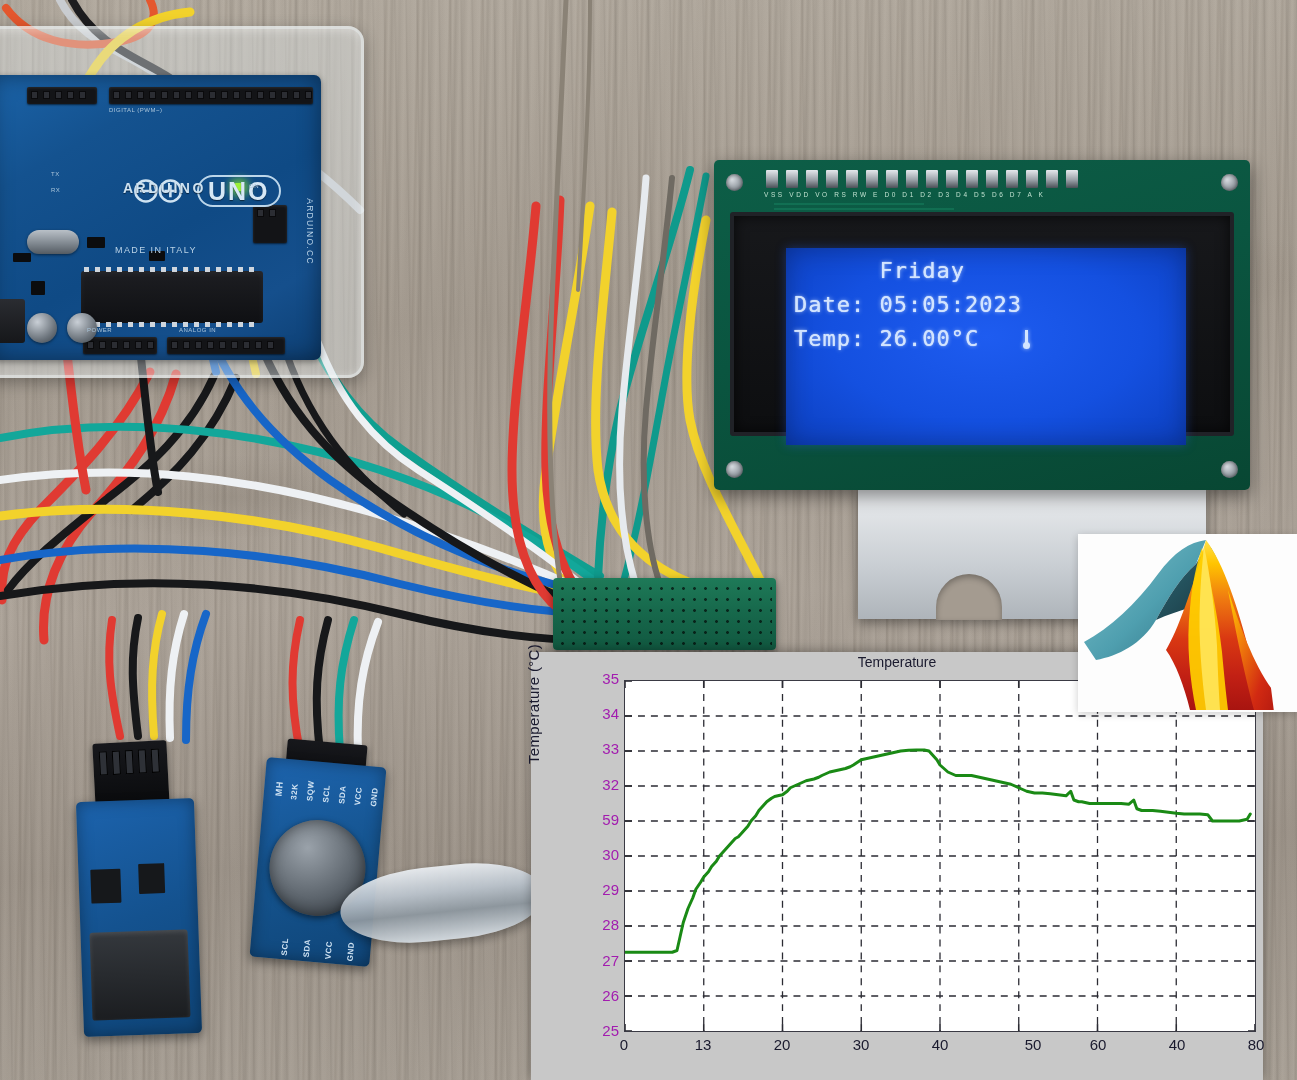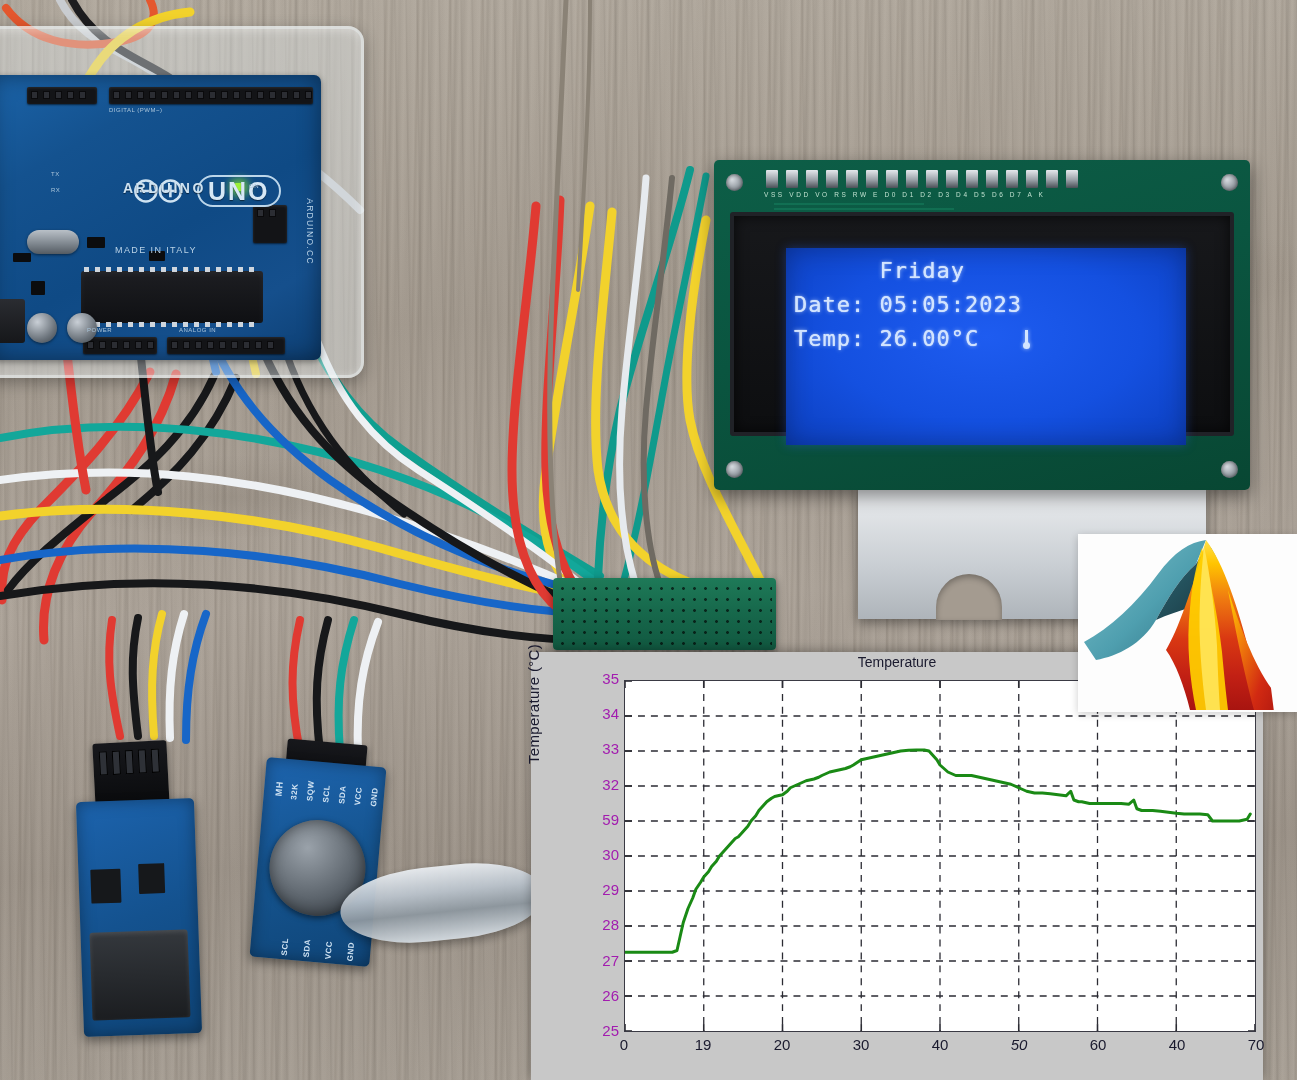--- a/index.html
+++ b/index.html
@@ -556,28 +556,28 @@
         <div class="ytick" style="top: 201.2px;">29</div>
         <div class="ytick" style="top: 166px;">30</div>
         <div class="ytick" style="top: 130.8px;">59</div>
         <div class="ytick" style="top: 95.6px;">32</div>
         <div class="ytick" style="top: 60.4px;">33</div>
         <div class="ytick" style="top: 25.2px;">34</div>
         <div class="ytick" style="top: -10px;">35</div>
       </div>
     <div id="xtick-wrap">
         <div class="xtick" style="left: -20px;">0</div>
-        <div class="xtick" style="left: 59px;">19</div>
+        <div class="xtick" style="left: 59px;">13</div>
         <div class="xtick" style="left: 138px;">20</div>
         <div class="xtick" style="left: 217px;">30</div>
         <div class="xtick" style="left: 296px;">40</div>
-        <div class="xtick" style="left: 375px; font-style: italic;">50</div>
+        <div class="xtick" style="left: 389px;">50</div>
         <div class="xtick" style="left: 454px;">60</div>
         <div class="xtick" style="left: 533px;">40</div>
-        <div class="xtick" style="left: 612px;">70</div>
+        <div class="xtick" style="left: 612px;">80</div>
       </div>
     <div id="plot-area">
       <svg id="grid-svg" viewBox="0 0 632 352" preserveAspectRatio="none">
           <line x1="0" y1="316.8" x2="632" y2="316.8" stroke="#2b2b33" stroke-width="1.3" stroke-dasharray="7,6"></line>
           <line x1="0" y1="281.6" x2="632" y2="281.6" stroke="#2b2b33" stroke-width="1.3" stroke-dasharray="7,6"></line>
           <line x1="0" y1="246.4" x2="632" y2="246.4" stroke="#2b2b33" stroke-width="1.3" stroke-dasharray="7,6"></line>
           <line x1="0" y1="211.2" x2="632" y2="211.2" stroke="#2b2b33" stroke-width="1.3" stroke-dasharray="7,6"></line>
           <line x1="0" y1="176" x2="632" y2="176" stroke="#2b2b33" stroke-width="1.3" stroke-dasharray="7,6"></line>
           <line x1="0" y1="140.8" x2="632" y2="140.8" stroke="#2b2b33" stroke-width="1.3" stroke-dasharray="7,6"></line>
           <line x1="0" y1="105.60000000000002" x2="632" y2="105.60000000000002" stroke="#2b2b33" stroke-width="1.3" stroke-dasharray="7,6"></line>

